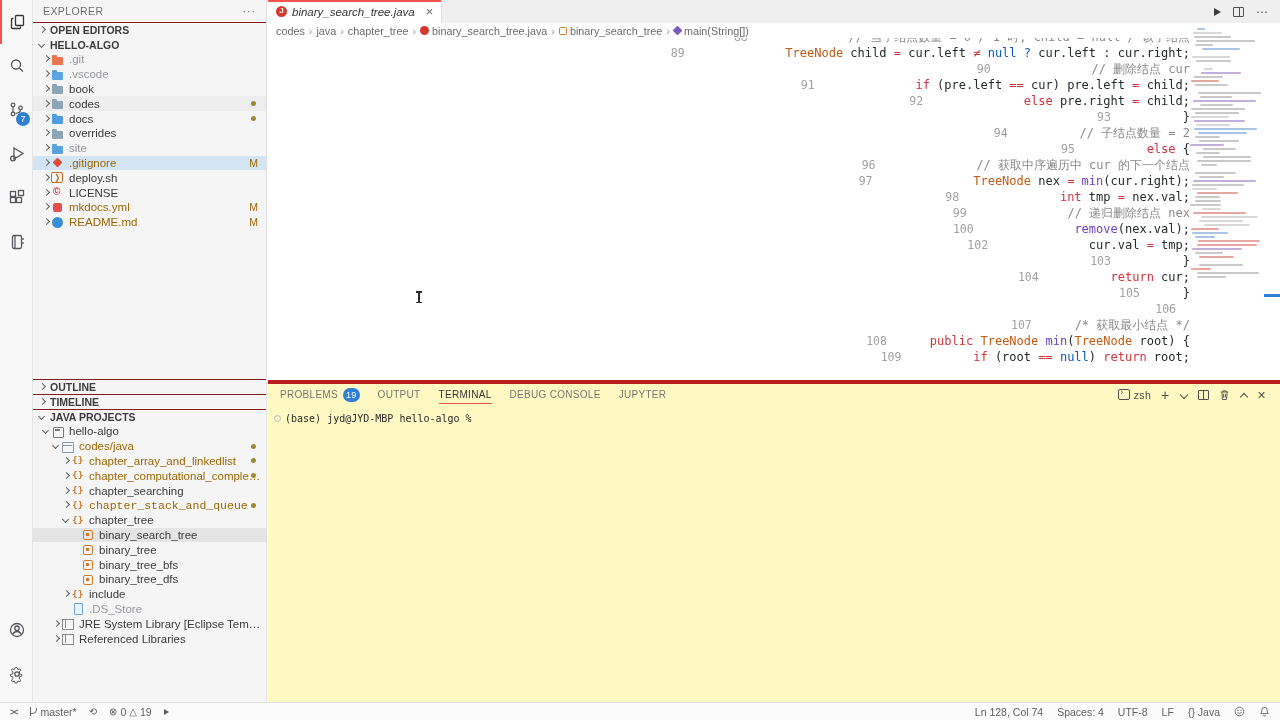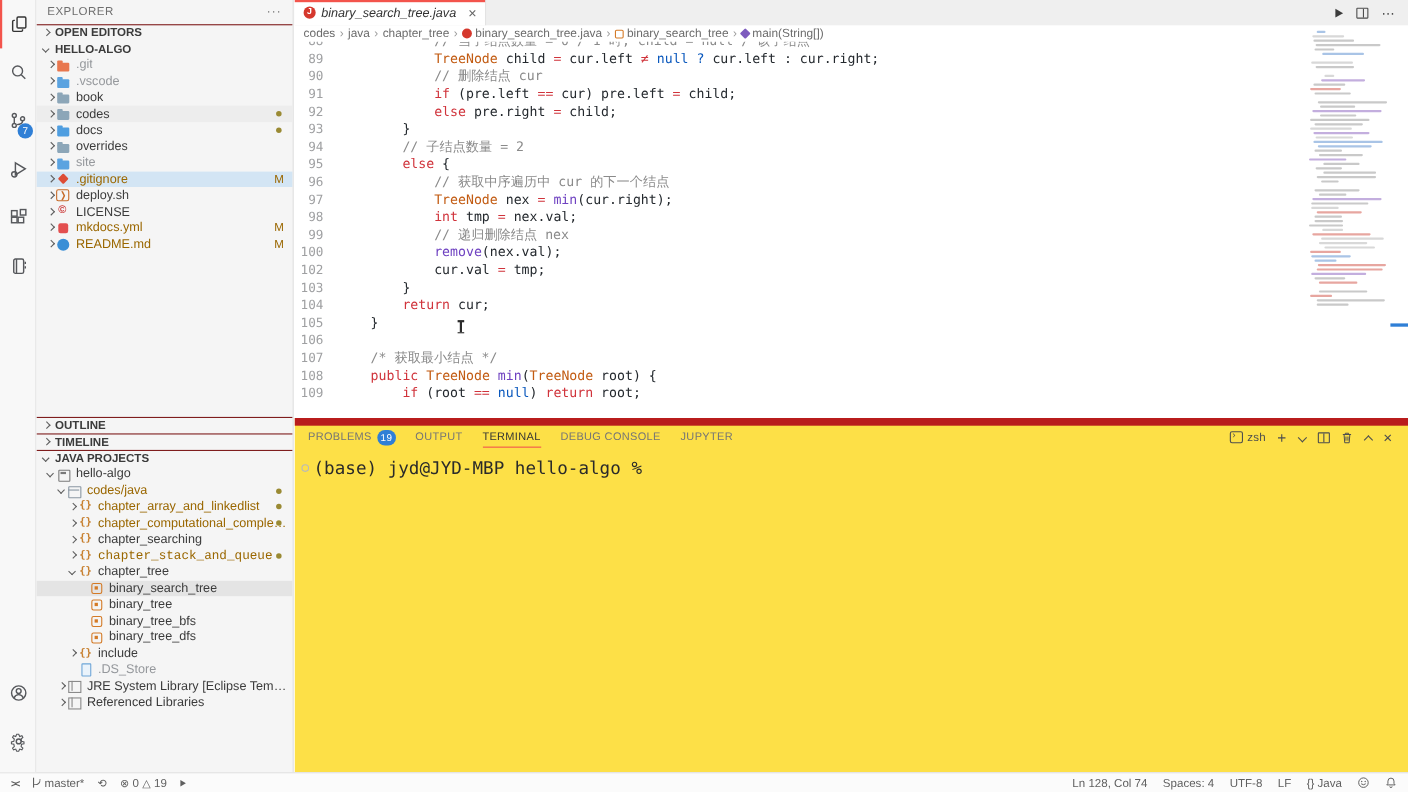--- a/index.html
+++ b/index.html
@@ -74,50 +74,50 @@
   #breadcrumbs { height:15px; display:flex; align-items:center; font-size:10.8px; color:#6b6b6b; padding-left:8px; gap:2px; white-space:nowrap; }
   .bc-sep { color:#9a9a9a; margin:0 2px; }
   .bc-item { display:flex; align-items:center; gap:3px; cursor:pointer; }
   .bc-java { width:9px; height:9px; border-radius:50%; background:#d5382d; }
   .bc-class { width:8px; height:8px; border:1.3px solid #d47a26; border-radius:1.5px; }
   .bc-method { width:7px; height:7px; background:#7d5bbe; transform:rotate(45deg); border-radius:1px; }
 
   
   #code { position:absolute; top:38px; left:0; right:90px; bottom:0; overflow:hidden; font-family:"DejaVu Sans Mono",monospace; font-size:12px; }
   #code-inner { position:relative; top:-9px; }
-  .cl { height:16px; line-height:16px; white-space:pre; display:flex; }
+  .cl { height:16px; line-height:16px; white-space:pre; display:flex;justify-content:flex-end; }
   .cl .ln { flex:0 0 40px; text-align:right; color:#9fa0a2; padding-right:14px; font-size:11.5px; user-select:none; }
   .cl .ct { white-space:pre; }
   .tok-p { color:#24292e; } .tok-c { color:#8a8a8a; } .tok-k { color:#d0333b; }
   .tok-t { color:#c25b12; } .tok-f { color:#6f42c1; } .tok-n { color:#0a58bd; } .tok-o { color:#d0333b; }
   #mouse-ibeam { position:absolute; left:150px; top:254px; width:1.5px; height:10px; background:#2b2b2b; }
   #mouse-ibeam::before,#mouse-ibeam::after { content:""; position:absolute; left:-2px; width:5.5px; height:1.5px; background:#2b2b2b; }
   #mouse-ibeam::before { top:-1px; } #mouse-ibeam::after { bottom:-1px; }
 
   
   #minimap { position:absolute; top:28px; right:16px; width:74px; height:250px; }
   .mm-line { height:2px; margin-bottom:2px; border-radius:1px; }
   #overview-ruler { position:absolute; top:0; right:0; width:16px; height:380px; }
   #cursor-marker { position:absolute; top:294px; right:0; width:16px; height:3px; background:#2f7fd6; }
 
   
-  #panel { position:absolute; left:268px; right:0; top:380px; height:322px; background:#fde047; border-top:7px solid #b91c1c; }
+  #panel { position:absolute; left:268px; right:0; top:380px; height:322px; background:#fef9c3; border-top:4px solid #b91c1c; }
   #panel-tabs { height:21px; display:flex; align-items:center; padding-left:12px; font-size:10px; letter-spacing:.3px; color:#757575; }
   .ptab { display:flex; align-items:center; gap:5px; margin-right:18px; cursor:pointer; height:100%; position:relative; }
   .ptab.active { color:#333; }
   .ptab.active::after { content:""; position:absolute; left:0; right:0; bottom:1px; height:1.5px; background:var(--accent); }
   .pbadge { min-width:14px; height:14px; border-radius:8px; background:#2f7fd6; color:#fff; font-size:9px; line-height:14px; text-align:center; padding:0 3px; }
   #panel-actions { margin-left:auto; display:flex; align-items:center; gap:10px; padding-right:14px; color:#4e4e4e; font-size:12px; }
   .shellbox { width:12px; height:11px; border:1.1px solid #4e4e4e; border-radius:2px; position:relative; }
   .shellbox::after { content:"›"; position:absolute; left:1.5px; top:-3px; font-size:9px; }
   .shell-label { font-size:10.5px; margin-left:-6px; }
   .pa-chev { width:8px; height:8px; position:relative; }
   .pa-chev::after { content:""; position:absolute; top:1px; left:1px; width:5px; height:5px; border-right:1.2px solid #4e4e4e; border-bottom:1.2px solid #4e4e4e; transform:rotate(45deg); }
   .pa-chev.up::after { transform:rotate(-135deg); top:3px; }
-  #terminal-body { padding:8px 0 0 6px; font-family:"DejaVu Sans Mono",monospace; font-size:16px; color:#2a2a2a; display:flex; align-items:center; gap:4px; }
+  #terminal-body { padding:8px 0 0 6px; font-family:"DejaVu Sans Mono",monospace; font-size:10px; color:#2a2a2a; display:flex; align-items:center; gap:4px; }
   .cmd-circle { width:7px; height:7px; border:1.2px solid #b9b9b9; border-radius:50%; flex:0 0 7px; }
 
   
   #statusbar { position:absolute; left:0; bottom:0; width:1280px; height:18px; background:#fbfbfb; border-top:1px solid #e0e0e0; display:flex; align-items:center; font-size:10.5px; color:#5f5f5f; padding:0 10px; }
   .sb-item { display:flex; align-items:center; gap:3px; margin-right:12px; cursor:pointer; white-space:nowrap; }
   .sb-right { margin-left:auto; display:flex; align-items:center; }
   .sb-right .sb-item { margin-right:0; margin-left:14px; }
   .glyph { font-size:10px; }
   .branch-glyph { width:9px; height:11px; position:relative; }
   .branch-glyph::before { content:""; position:absolute; left:1px; top:1px; bottom:1px; width:1.2px; background:#5f5f5f; }

